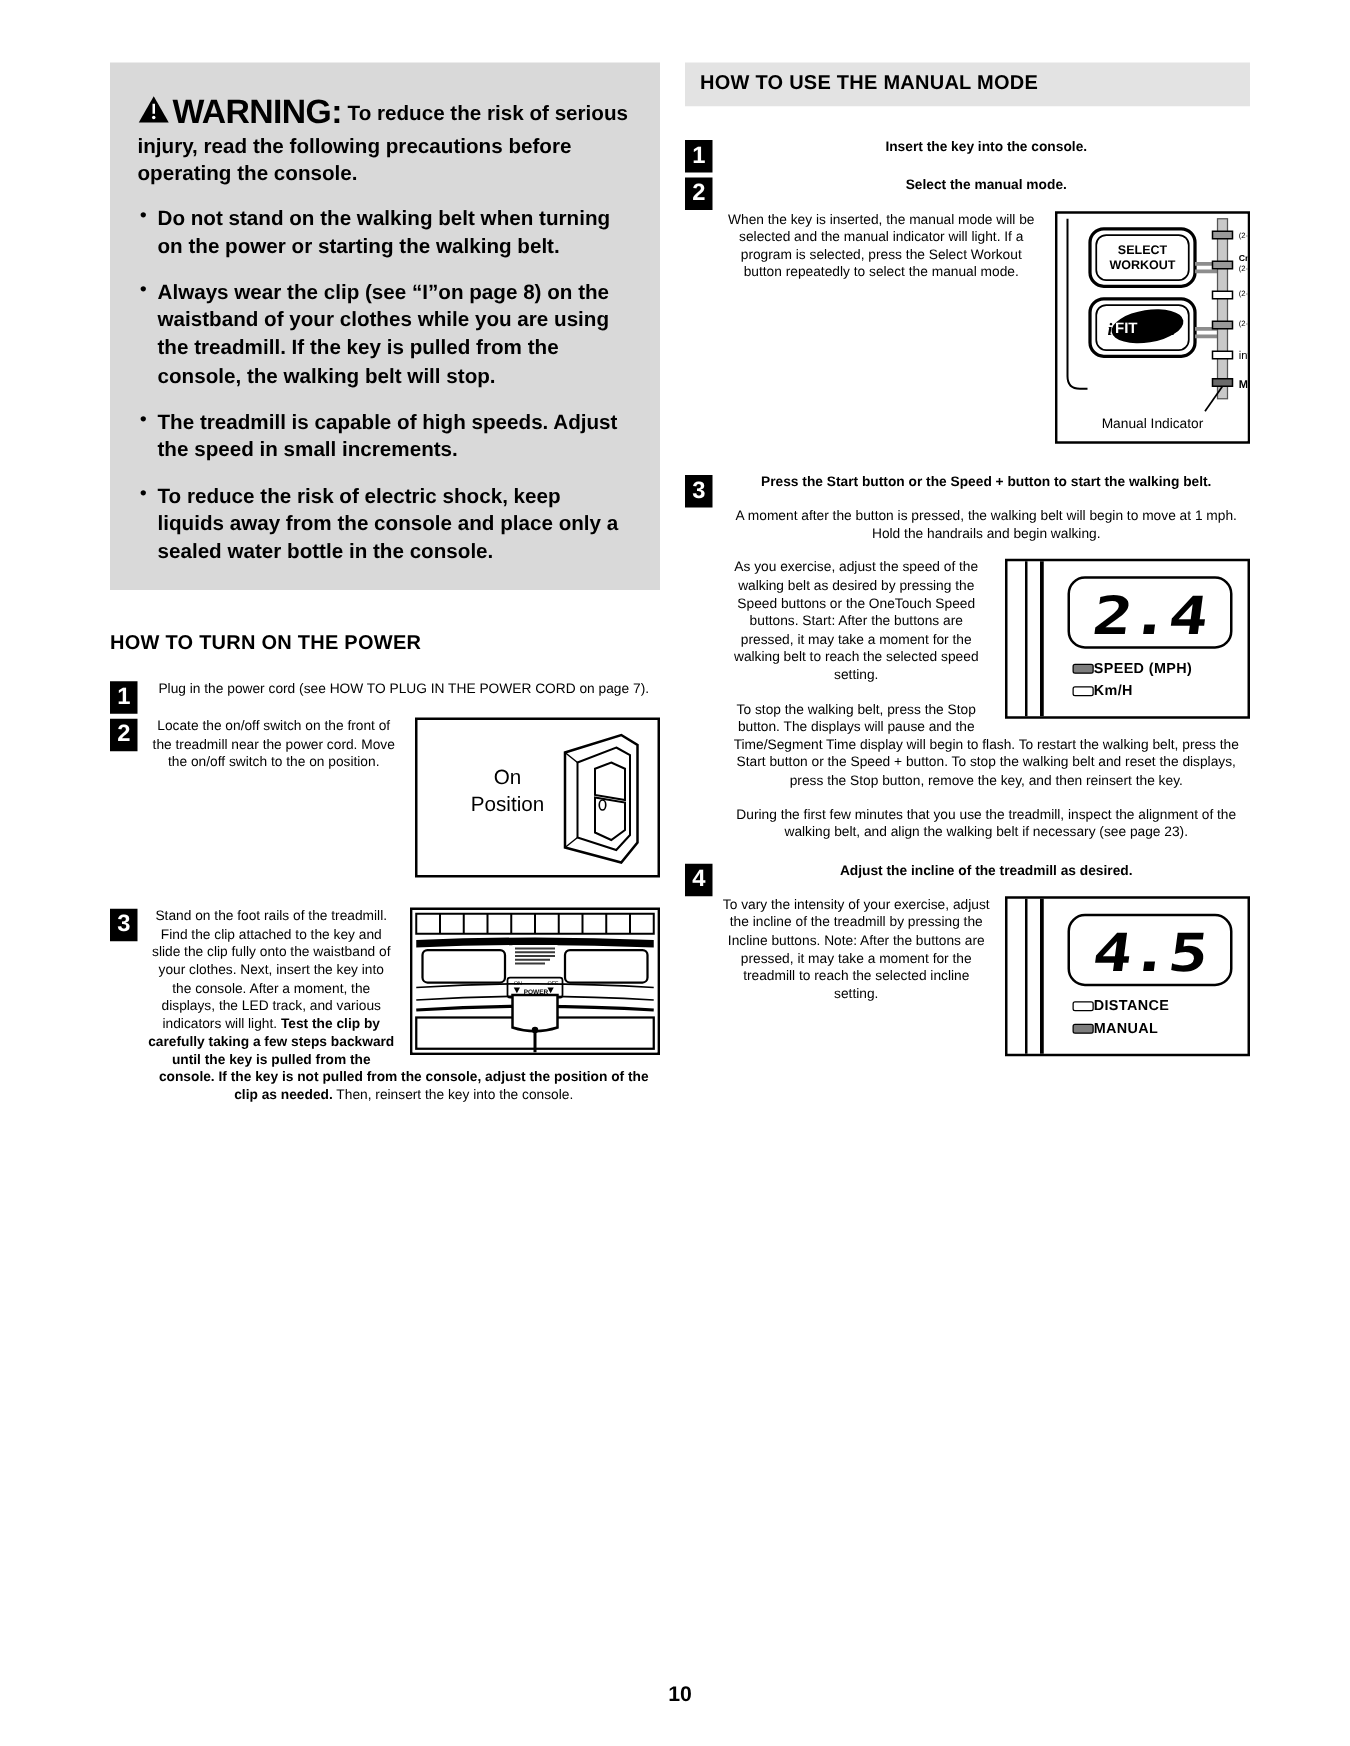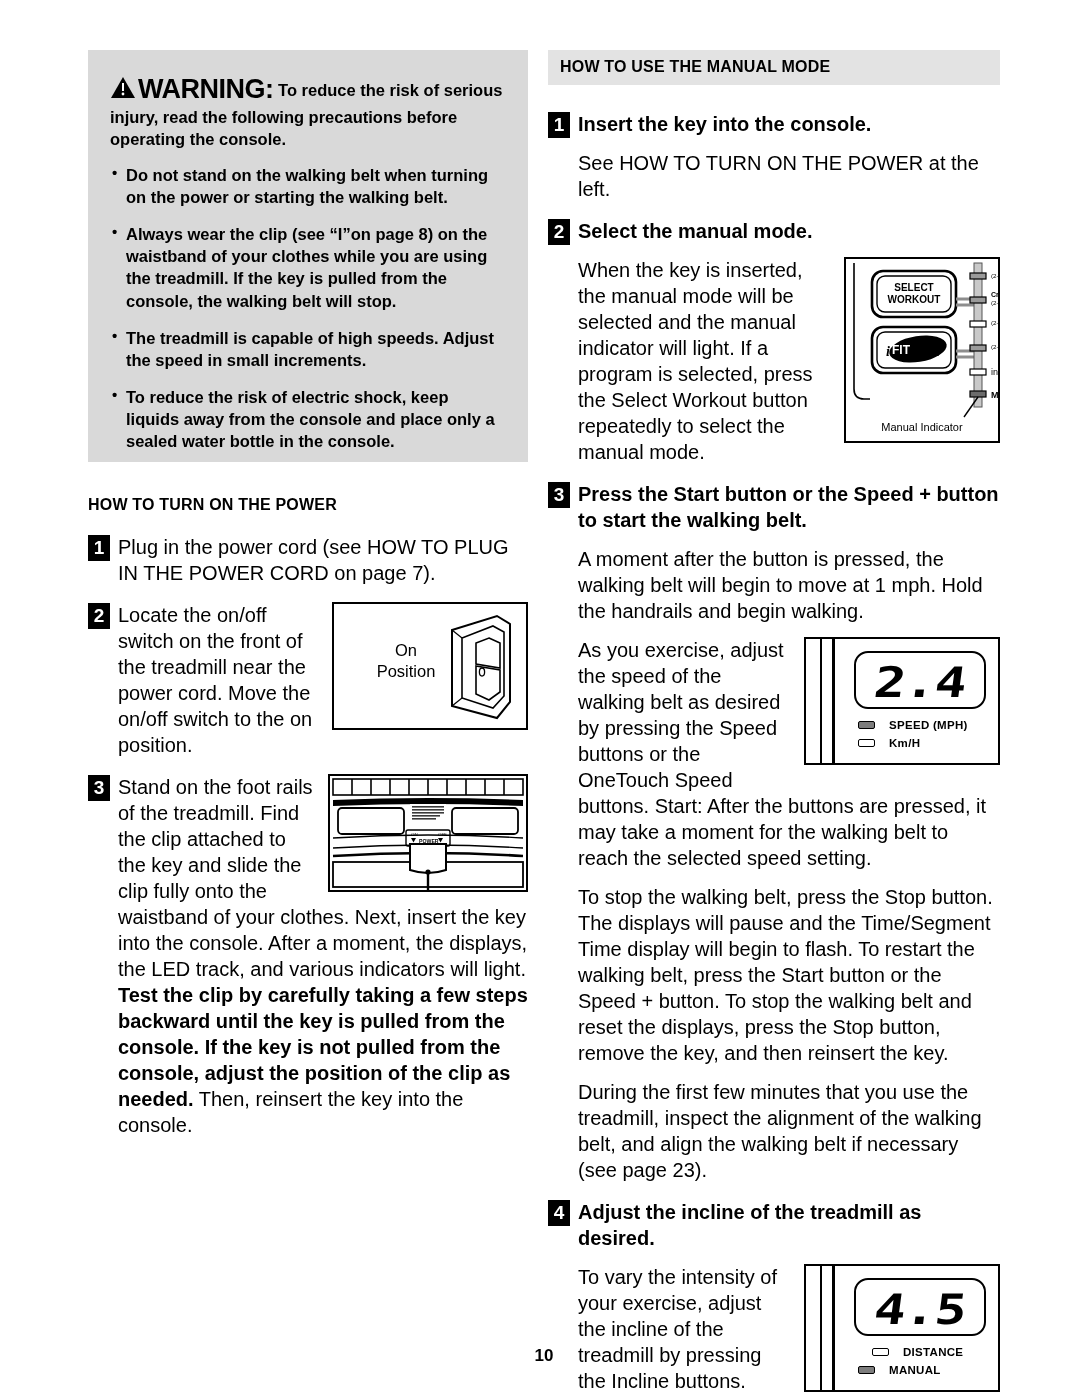--- a/index.html
+++ b/index.html
@@ -23,21 +23,21 @@
     display: flex;
     gap: 20px;
     width: 912px;
   }
   .col-left { width: 440px; }
   .col-right { width: 452px; }
 
   
   .warning-box {
     background: #d9d9d9;
-    padding: 22px 22px 8px 22px;
+    padding: 22px 22px 18px 22px;
     width: 440px;
   }
   .warning-head {
     font-size: 16.5px;
     font-weight: bold;
     line-height: 1.30;
     margin: 0 0 14px 0;
   }
   .warning-head .wtitle {
     font-size: 27px;
@@ -93,23 +93,24 @@
     background: #000;
     color: #fff;
     font-size: 19px;
     font-weight: bold;
     text-align: center;
     line-height: 26px;
     font-family: "Liberation Sans", sans-serif;
   }
   .step-body { padding-left: 30px; }
   .txt {
-    font-size: 20px;
+    font-size: 11px;
     line-height: 1.30;
     margin: 0 0 13px 0;
+    text-align: center;
   }
   .txt.b { font-weight: bold; }
   .txt:last-child { margin-bottom: 0; }
   .txt b { font-weight: bold; }
 
   
   .fig {
     border: 2px solid #000;
     background: #fff;
     float: right;
@@ -164,21 +165,21 @@
     font-size: 42px;
     letter-spacing: -1px;
     text-align: center;
     width: 100%;
     transform: scaleX(1.25) skewX(-6deg);
   }
   .lamp-row {
     position: absolute;
     display: flex;
     align-items: center;
-    gap: 14px;
+    gap: 0;
     font-size: 11.5px;
     font-weight: bold;
     letter-spacing: 0.3px;
   }
   .lamp {
     width: 17px; height: 8px;
     border: 1.5px solid #000;
     border-radius: 2px;
     background: #fff;
     flex: none;
@@ -318,21 +319,20 @@
     </div>
 
     <div class="col-right">
 
       <h2 class="sec-head shaded">HOW TO USE THE MANUAL MODE</h2>
 
       <div class="step">
         <div class="num">1</div>
         <div class="step-body">
           <p class="txt b">Insert the key into the console.</p>
-          <p class="txt">See HOW TO TURN ON THE POWER at the left.</p>
         </div>
       </div>
 
       <div class="step clearfix">
         <div class="num">2</div>
         <div class="step-body">
           <p class="txt b">Select the manual mode.</p>
           <div class="fig fig-console">
             <svg width="188" height="182" viewBox="0 0 188 182" aria-hidden="true">
               <rect x="0" y="0" width="188" height="182" fill="#fff"></rect>
@@ -422,21 +422,21 @@
       <div class="step clearfix">
         <div class="num">4</div>
         <div class="step-body">
           <p class="txt b">Adjust the incline of the treadmill as desired.</p>
           <div class="fig fig-disp">
             <div class="bar-v" style="left:14px; top:0; width:2px; height:124px;"></div>
             <div class="bar-v" style="left:26px; top:0; width:3px; height:124px;"></div>
             <div class="seg-box" style="left:48px; top:12px; width:132px; height:58px;">
               <div class="seg-val" style="margin-top:5px;">4.5</div>
             </div>
-            <div class="lamp-row" style="left:66px; top:80px;">
+            <div class="lamp-row" style="left:52px; top:80px;">
               <span class="lamp"></span>
               <span>DISTANCE</span>
             </div>
             <div class="lamp-row" style="left:52px; top:98px;">
               <span class="lamp on"></span>
               <span>MANUAL</span>
             </div>
           </div>
           <p class="txt">To vary the intensity of your exercise, adjust the incline of the treadmill by pressing the Incline buttons. Note: After the buttons are pressed, it may take a moment for the treadmill to reach the selected incline setting.</p>
         </div>

